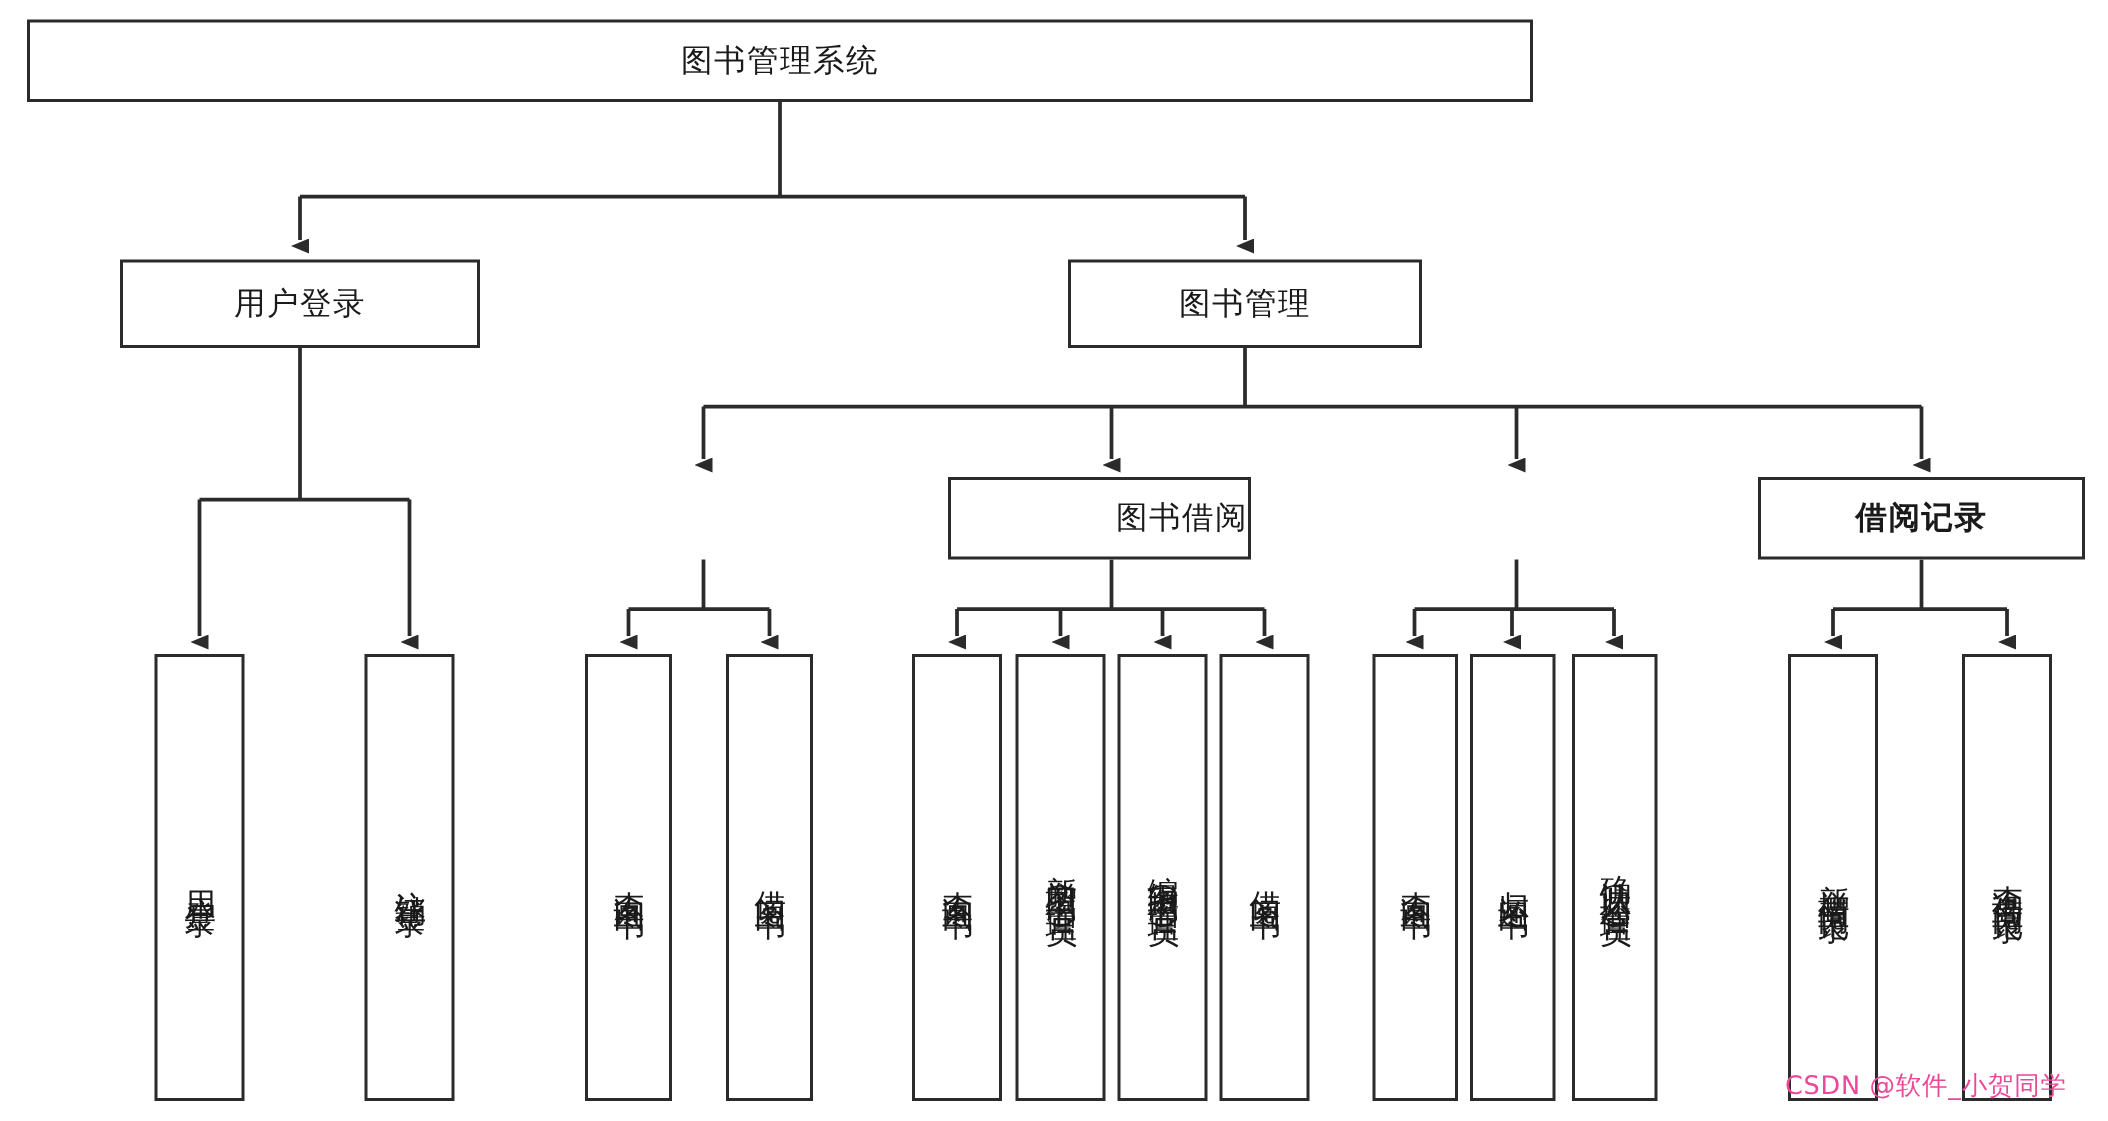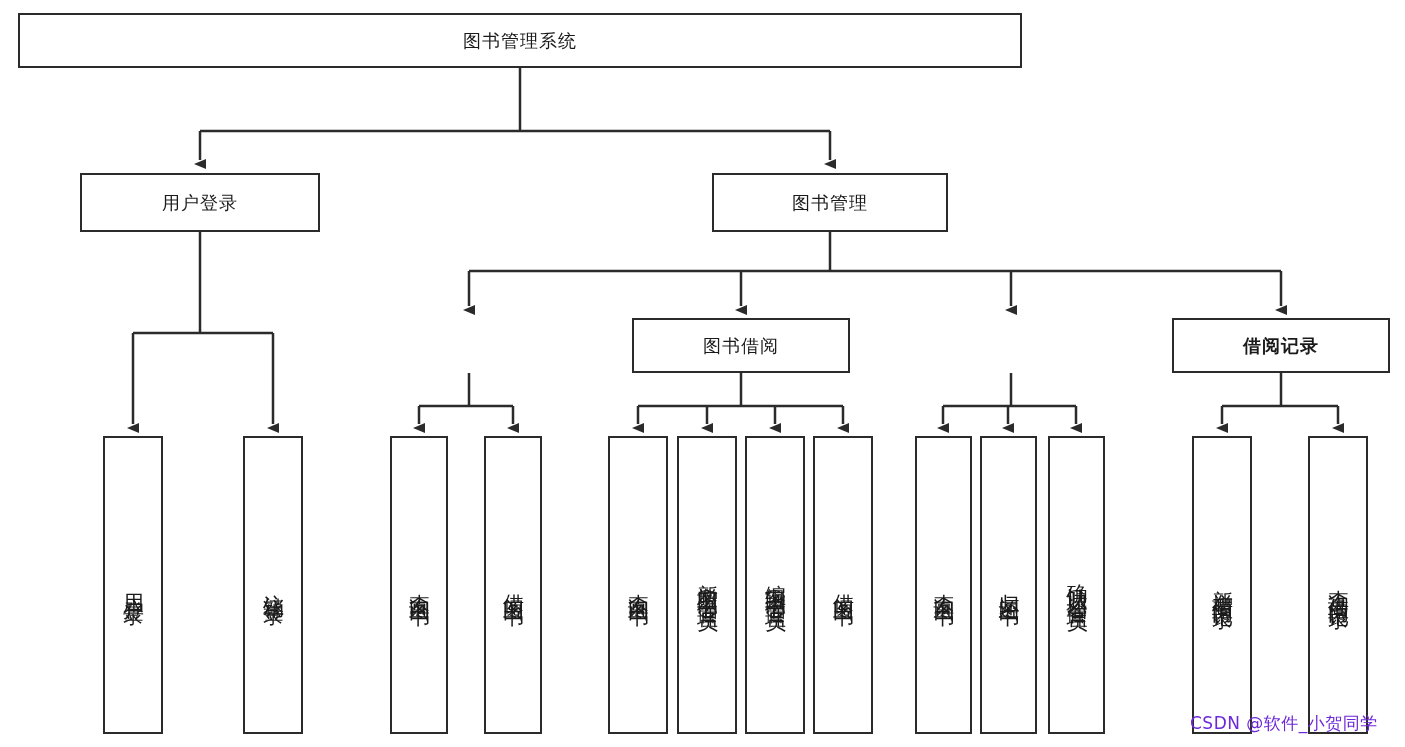--- a/index.html
+++ b/index.html
@@ -29,42 +29,42 @@
     position: absolute;
     box-sizing: border-box;
     background: #ffffff;
     border: 2px solid #2b2b2b;
     display: flex;
     align-items: center;
     justify-content: center;
     color: #1a1a1a;
   }
   .node.horizontal {
-    font-size: 18px;
+    font-size: 21px;
     line-height: 1.2;
     letter-spacing: 1px;
     white-space: nowrap;
   }
   .node.vertical {
     writing-mode: vertical-rl;
     text-orientation: upright;
     font-size: 21px;
     letter-spacing: 4px;
     line-height: 1.0;
     padding: 6px 0;
     text-align: center;
   }
   .node.vertical .label {
     writing-mode: vertical-rl;
     text-orientation: upright;
     display: block;
   }
   .watermark {
     position: absolute;
-    color: #6d28d9;
+    color: #ec4899;
     font-size: 17px;
     white-space: nowrap;
     letter-spacing: 0.5px;
   }
 </style>
 </head>
 <body>
 
 <div id="diagram-root">
 
@@ -135,21 +135,21 @@
     <span class="label">图书管理系统</span>
   </div>
 
   <div class="node horizontal" style="left:80px; top:173px; width:240px; height:59px;">
     <span class="label">用户登录</span>
   </div>
   <div class="node horizontal" style="left:712px; top:173px; width:236px; height:59px;">
     <span class="label">图书管理</span>
   </div>
 
-  <div class="node horizontal" style="left:632px; top:318px; width:218px; height:55px;">
+  <div class="node horizontal" style="left:632px; top:318px; width:202px; height:55px;justify-content:flex-end;">
     <span class="label">图书借阅</span>
   </div>
   <div class="node horizontal" style="left:1172px; top:318px; width:218px; height:55px;font-weight:bold;">
     <span class="label">借阅记录</span>
   </div>
 
   <div class="node vertical" style="left:103px; top:436px; width:60px; height:298px;">
     <span class="label">用户登录</span>
   </div>
   <div class="node vertical" style="left:243px; top:436px; width:60px; height:298px;">

